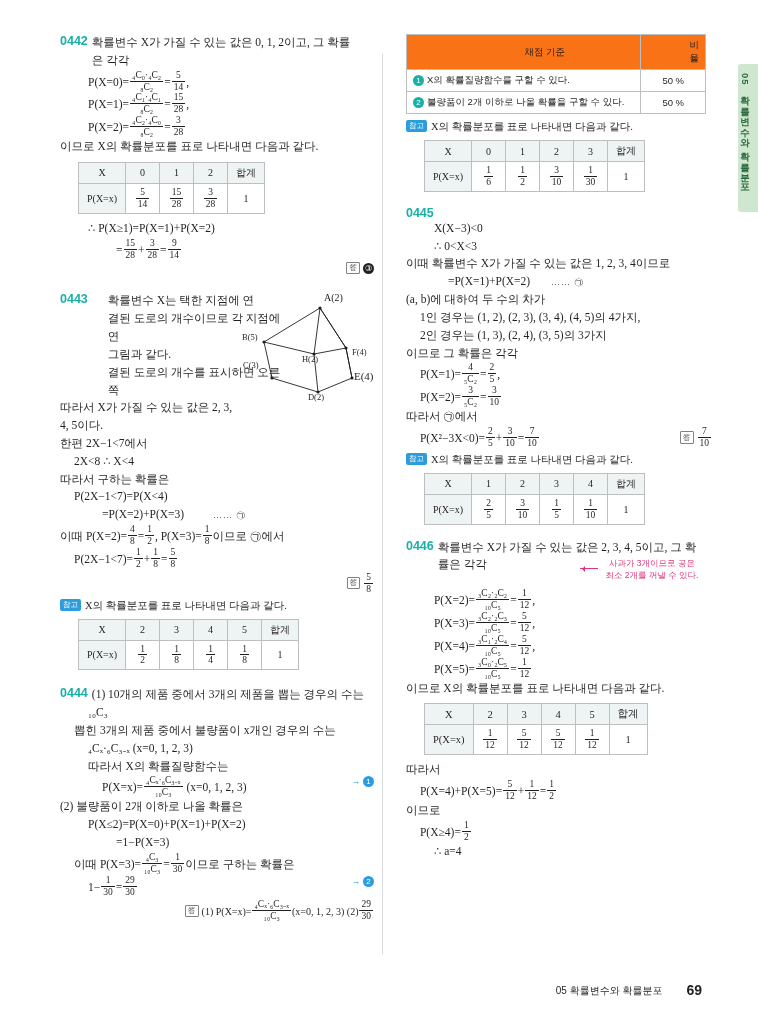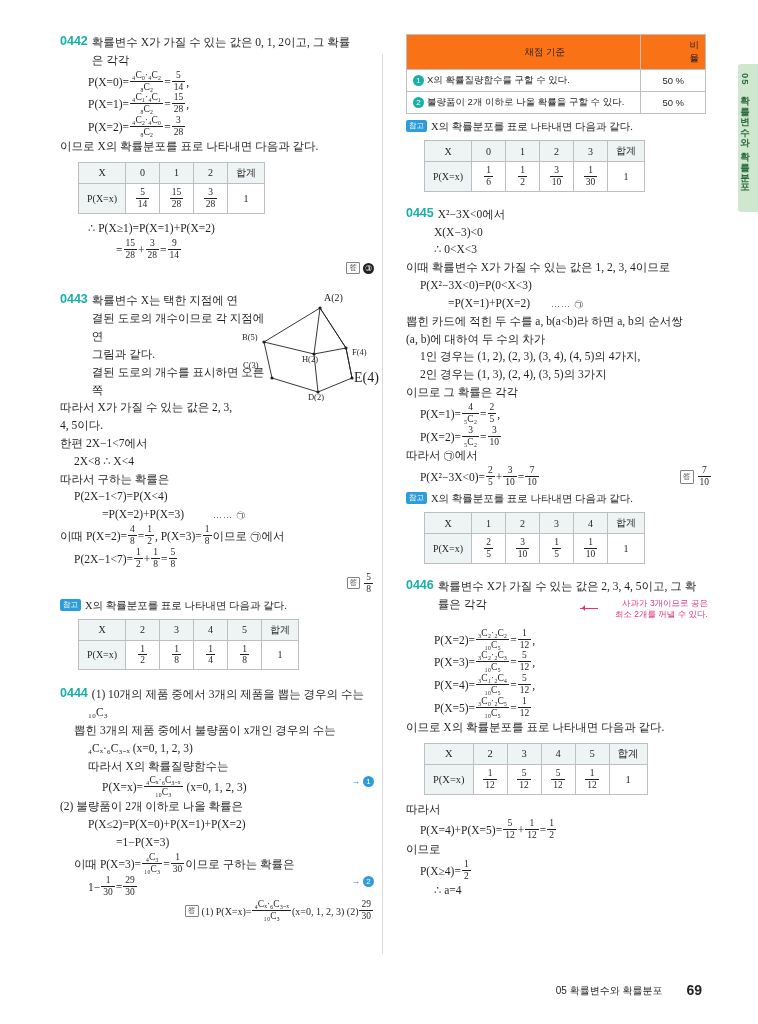--- a/index.html
+++ b/index.html
@@ -193,21 +193,21 @@
     margin-right: 3px;
   }
 
   
   .callout {
     position: relative;
     color: #e2327b;
     font-family: "Liberation Sans", sans-serif;
     font-size: 8.5px;
     line-height: 1.35;
-    text-align: right;
+    text-align: center;
     width: 112px;
   }
   .callout .arrow {
     position: absolute;
     left: -16px; top: 10px;
     width: 18px; height: 1px;
     background: #e2327b;
   }
   .callout .arrow::before {
     content: "";
@@ -316,27 +316,27 @@
             <circle cx="76" cy="100" r="1.6" fill="#231f20"></circle>
             <circle cx="110" cy="86" r="1.6" fill="#231f20"></circle>
             <circle cx="104" cy="56" r="1.6" fill="#231f20"></circle>
             <circle cx="72" cy="62" r="1.6" fill="#231f20"></circle>
           </svg>
           <div style="position:absolute;left:82px;top:0px;font-size:10px;">A(2)</div>
           <div style="position:absolute;left:0px;top:40px;font-size:8.5px;">B(5)</div>
           <div style="position:absolute;left:110px;top:44px;font-size:8.5px;margin-top:11px;">F(4)</div>
           <div style="position:absolute;left:60px;top:56px;font-size:8.5px;margin-top:6px;">H(2)</div>
           <div style="position:absolute;left:1px;top:68px;font-size:8.5px;">C(3)</div>
-          <div style="position:absolute;left:112px;top:78px;font-size:14px;">E(4)</div>
+          <div style="position:absolute;left:112px;top:78px;font-size:11px;">E(4)</div>
           <div style="position:absolute;left:66px;top:100px;font-size:8.5px;">D(2)</div>
         </div>
 
         <div class="head-line">
           <span class="pnum">0443</span>
-          <div class="body" style="max-width:182px;">
+          <div class="body" style="max-width:182px;margin-left:16px;">
             <span class="ln">확률변수 X는 택한 지점에 연</span>
             <span class="ln">결된 도로의 개수이므로 각 지점에 연</span>
             <span class="ln">그림과 같다.</span>
             <span class="ln">결된 도로의 개수를 표시하면 오른쪽</span>
           </div>
         </div>
         <div class="ptext" style="max-width:186px;">따라서 X가 가질 수 있는 값은 2, 3,</div>
         <div class="ptext">4, 5이다.</div>
         <div class="ptext">한편 2X−1&lt;7에서</div>
         <div class="ptext indent1">2X&lt;8    ∴ X&lt;4</div>
@@ -452,33 +452,28 @@
           <td><span class="frac"><span class="n">3</span><span class="d">10</span></span></td>
           <td><span class="frac"><span class="n">1</span><span class="d">30</span></span></td>
           <td>1</td>
         </tr>
       </tbody>
         </table>
 
       <div class="prob" style="margin-top:14px;">
         <div class="head-line">
           <span class="pnum">0445</span>
-          <div class="body">
-            <span class="ln">X²−3X&lt;0에서</span>
-          </div>
         </div>
         <div class="ptext indent2">X(X−3)&lt;0</div>
         <div class="ptext indent2">∴ 0&lt;X&lt;3</div>
         <div class="ptext">이때 확률변수 X가 가질 수 있는 값은 1, 2, 3, 4이므로</div>
-        <div class="ptext indent1">P(X²−3X&lt;0)=P(0&lt;X&lt;3)</div>
         <div class="ptext indent3">
           <span>=P(X=1)+P(X=2)</span>
           <span class="dots" style="margin-left:18px;">…… ㉠</span>
         </div>
-        <div class="ptext">뽑힌 카드에 적힌 두 수를 a, b(a&lt;b)라 하면 a, b의 순서쌍</div>
         <div class="ptext">(a, b)에 대하여 두 수의 차가</div>
         <div class="ptext indent1">1인 경우는 (1, 2), (2, 3), (3, 4), (4, 5)의 4가지,</div>
         <div class="ptext indent1">2인 경우는 (1, 3), (2, 4), (3, 5)의 3가지</div>
         <div class="ptext">이므로 그 확률은 각각</div>
         <div class="ptext indent1">
           <span>P(X=1)=</span><span class="frac"><span class="n">4</span><span class="d">₅C₂</span></span><span>=</span><span class="frac"><span class="n">2</span><span class="d">5</span></span><span>,</span>
         </div>
         <div class="ptext indent1">
           <span>P(X=2)=</span><span class="frac"><span class="n">3</span><span class="d">₅C₂</span></span><span>=</span><span class="frac"><span class="n">3</span><span class="d">10</span></span>
         </div>

